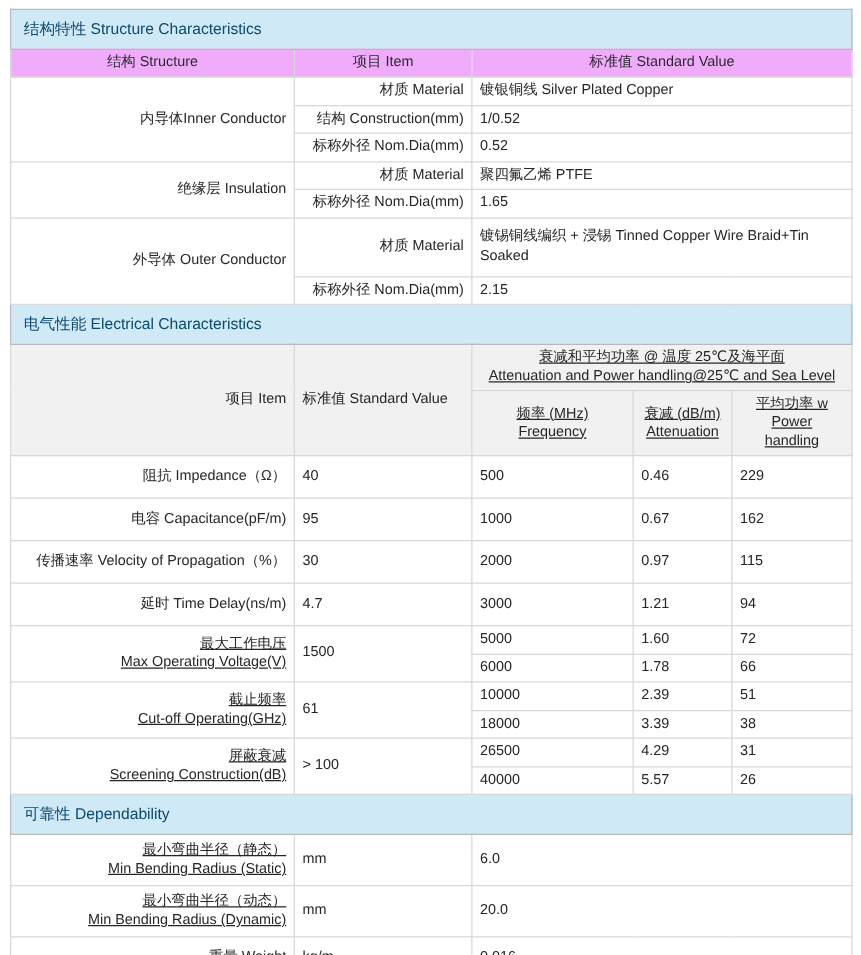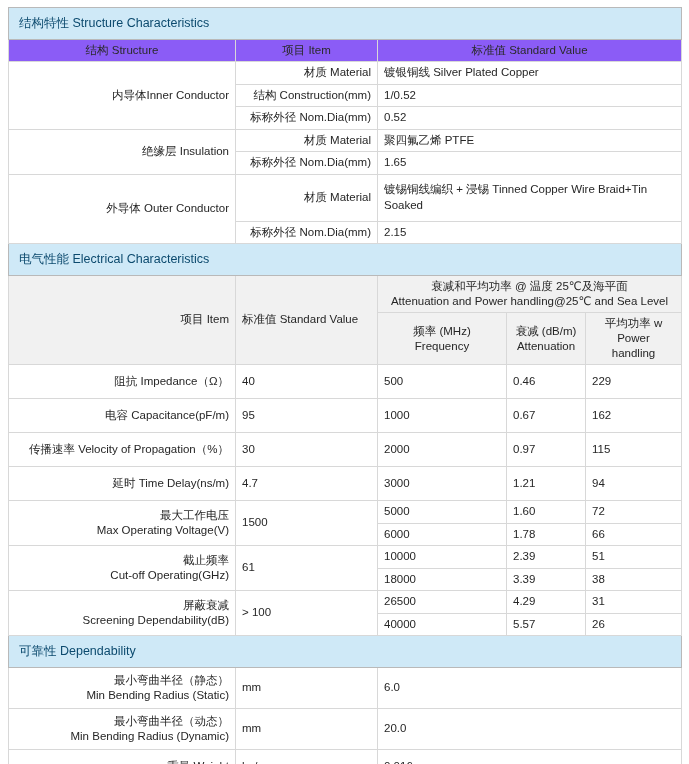--- a/index.html
+++ b/index.html
@@ -41,35 +41,36 @@
     border-right: 1px solid #b9b9b9;
     border-top: 1px solid #b9b9b9;
     border-bottom: 1px solid #b9b9b9;
     font-size: 12.5px;
     padding: 7px 10px 7px 10px;
     color: #0c4a6e;
     text-align: left;
   }
   
   tr.col-head td {
-    background: #8b5cf6;
+    background: #f0abfc;
     text-align: center;
     color: #2a2a2a;
     font-size: 11.5px;
   }
   td.left {
     text-align: right;
     padding-left: 10px;
   }
   td.center {
     text-align: left;
   }
   .two-line {
     display: block;
     line-height: 1.3;
+    text-decoration: underline;
   }
   td.sub-head {
     background: #f1f1f1;
     text-align: center;
     font-size: 11px;
     line-height: 1.35;
     padding: 4px 3px;
   }
   td.grp-head {
     background: #f1f1f1;
@@ -227,21 +228,21 @@
       </tr>
       <tr>
         <td class="center">18000</td>
         <td class="center">3.39</td>
         <td class="center">38</td>
       </tr>
 
       <tr>
         <td class="left" rowspan="2">
           <span class="two-line">屏蔽衰减</span>
-          <span class="two-line">Screening Dependability(dB)</span>
+          <span class="two-line">Screening Construction(dB)</span>
         </td>
         <td class="center" rowspan="2">&gt; 100</td>
         <td class="center">26500</td>
         <td class="center">4.29</td>
         <td class="center">31</td>
       </tr>
       <tr>
         <td class="center">40000</td>
         <td class="center">5.57</td>
         <td class="center">26</td>

